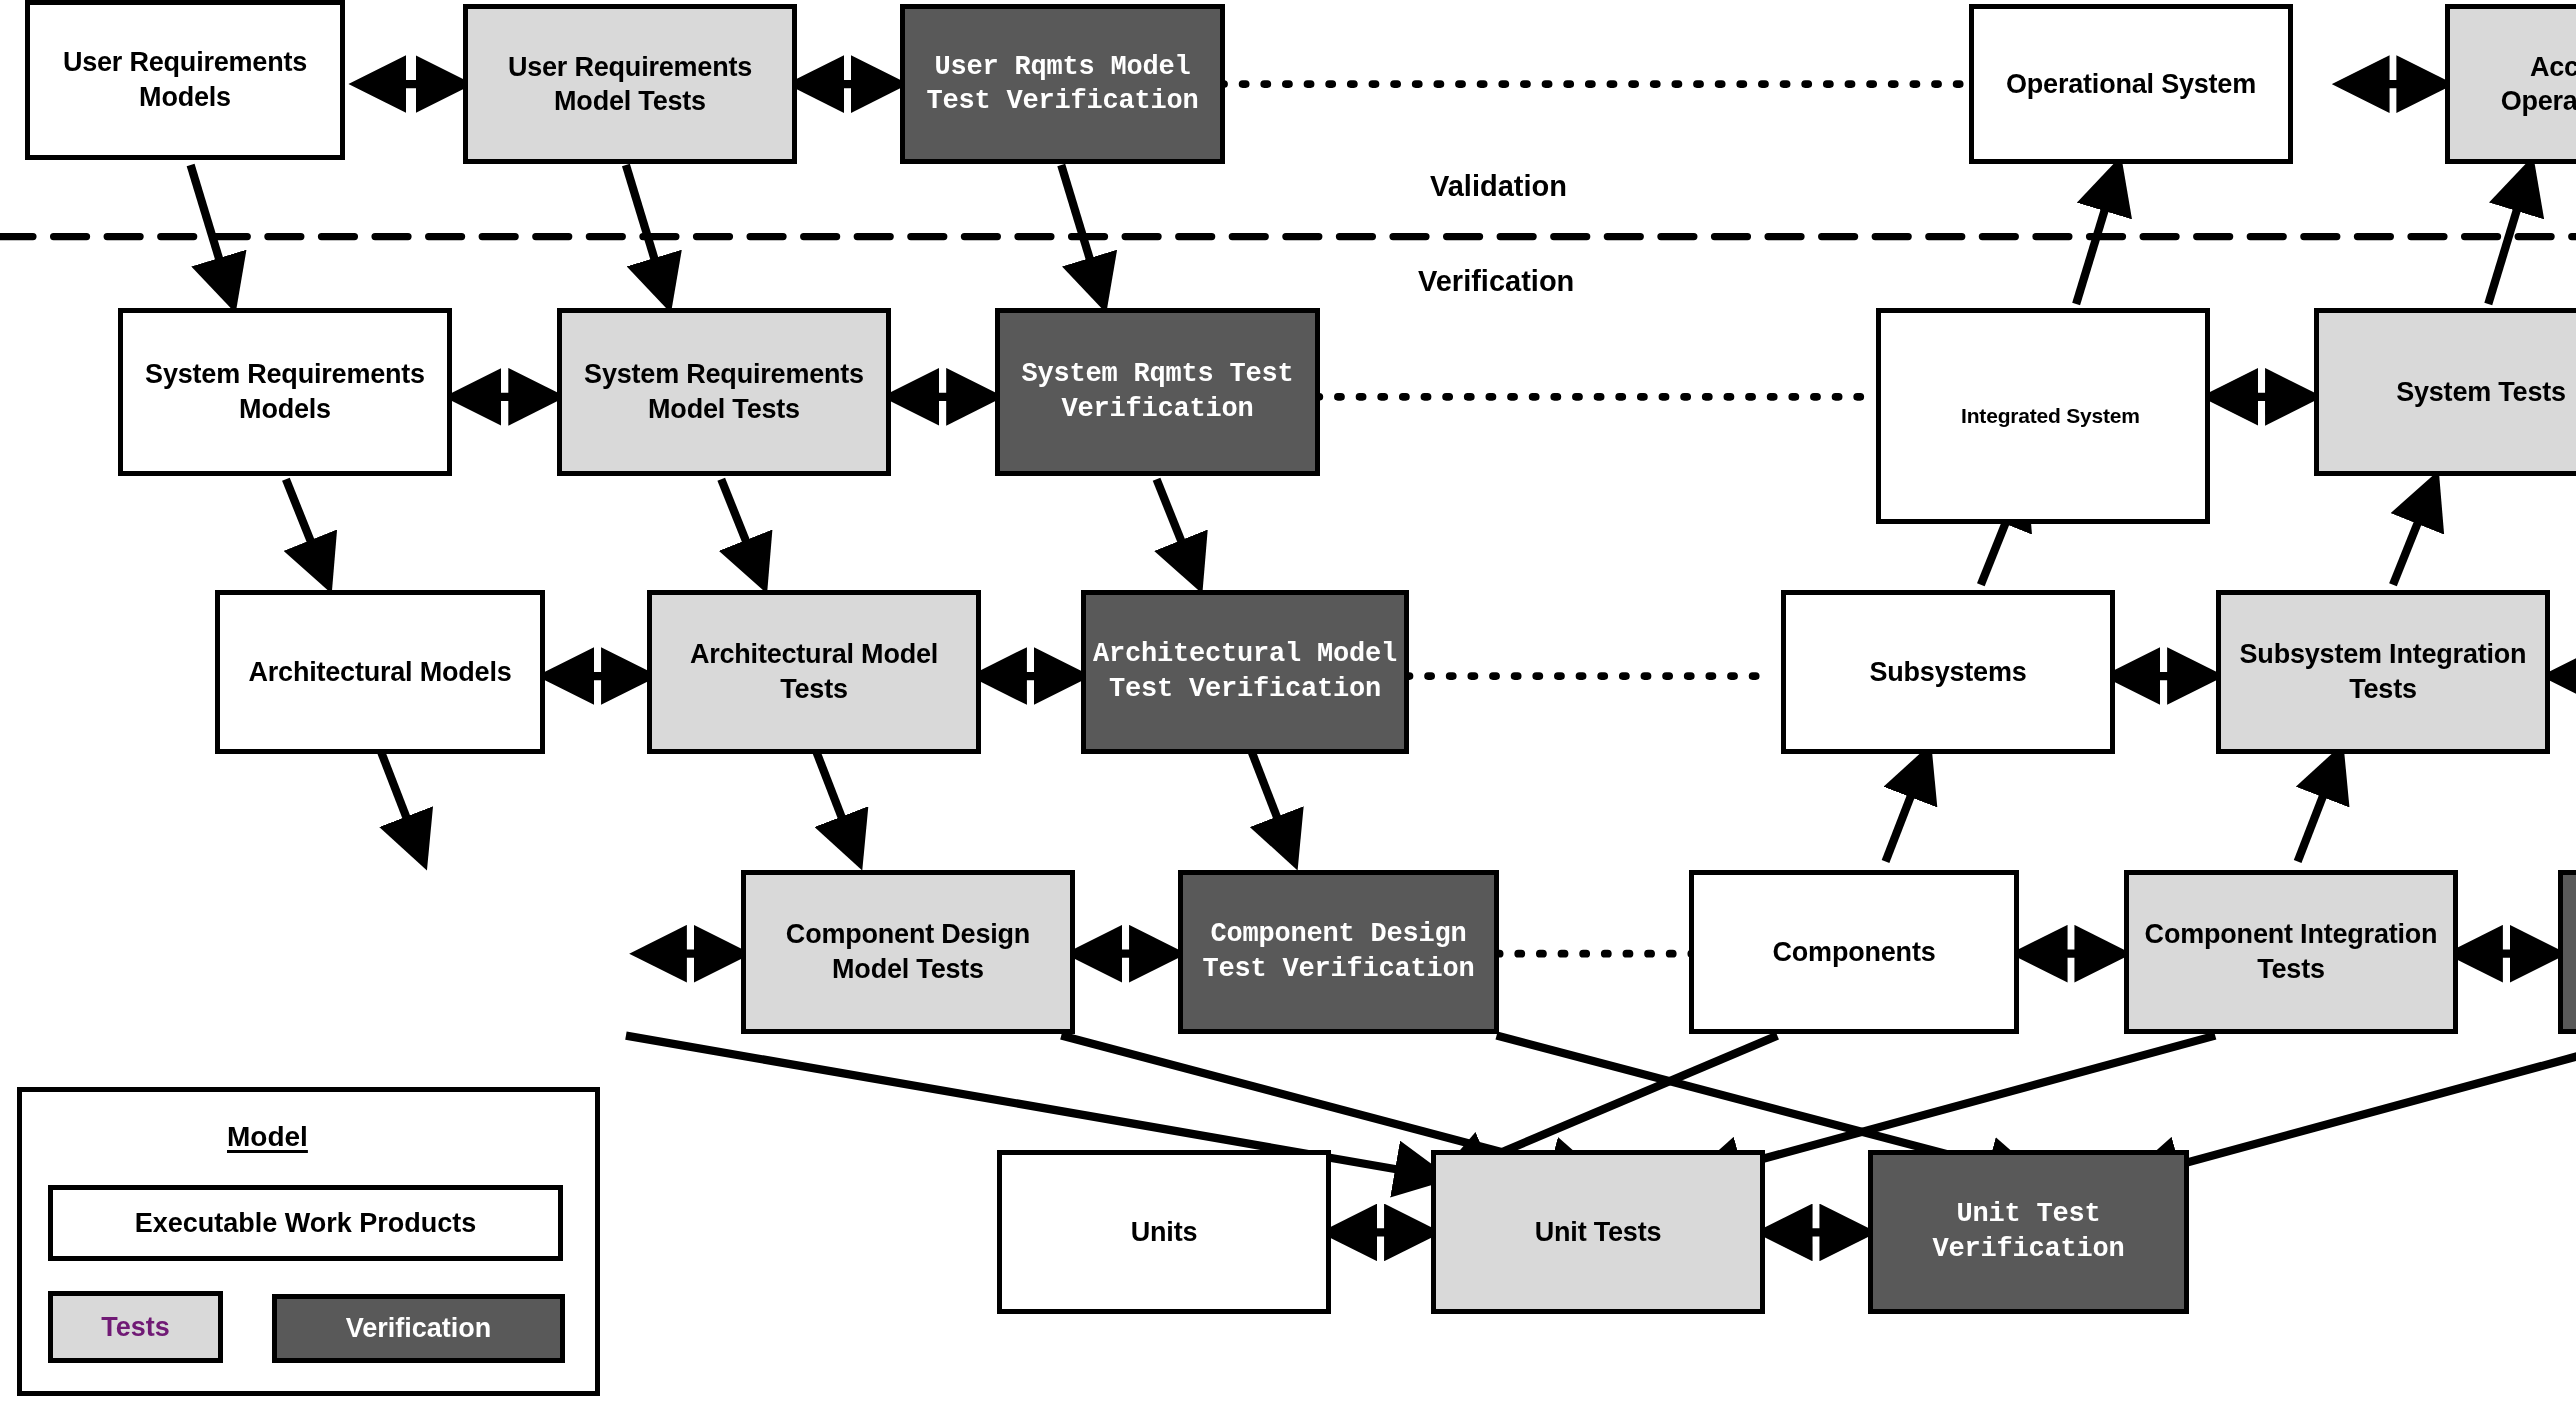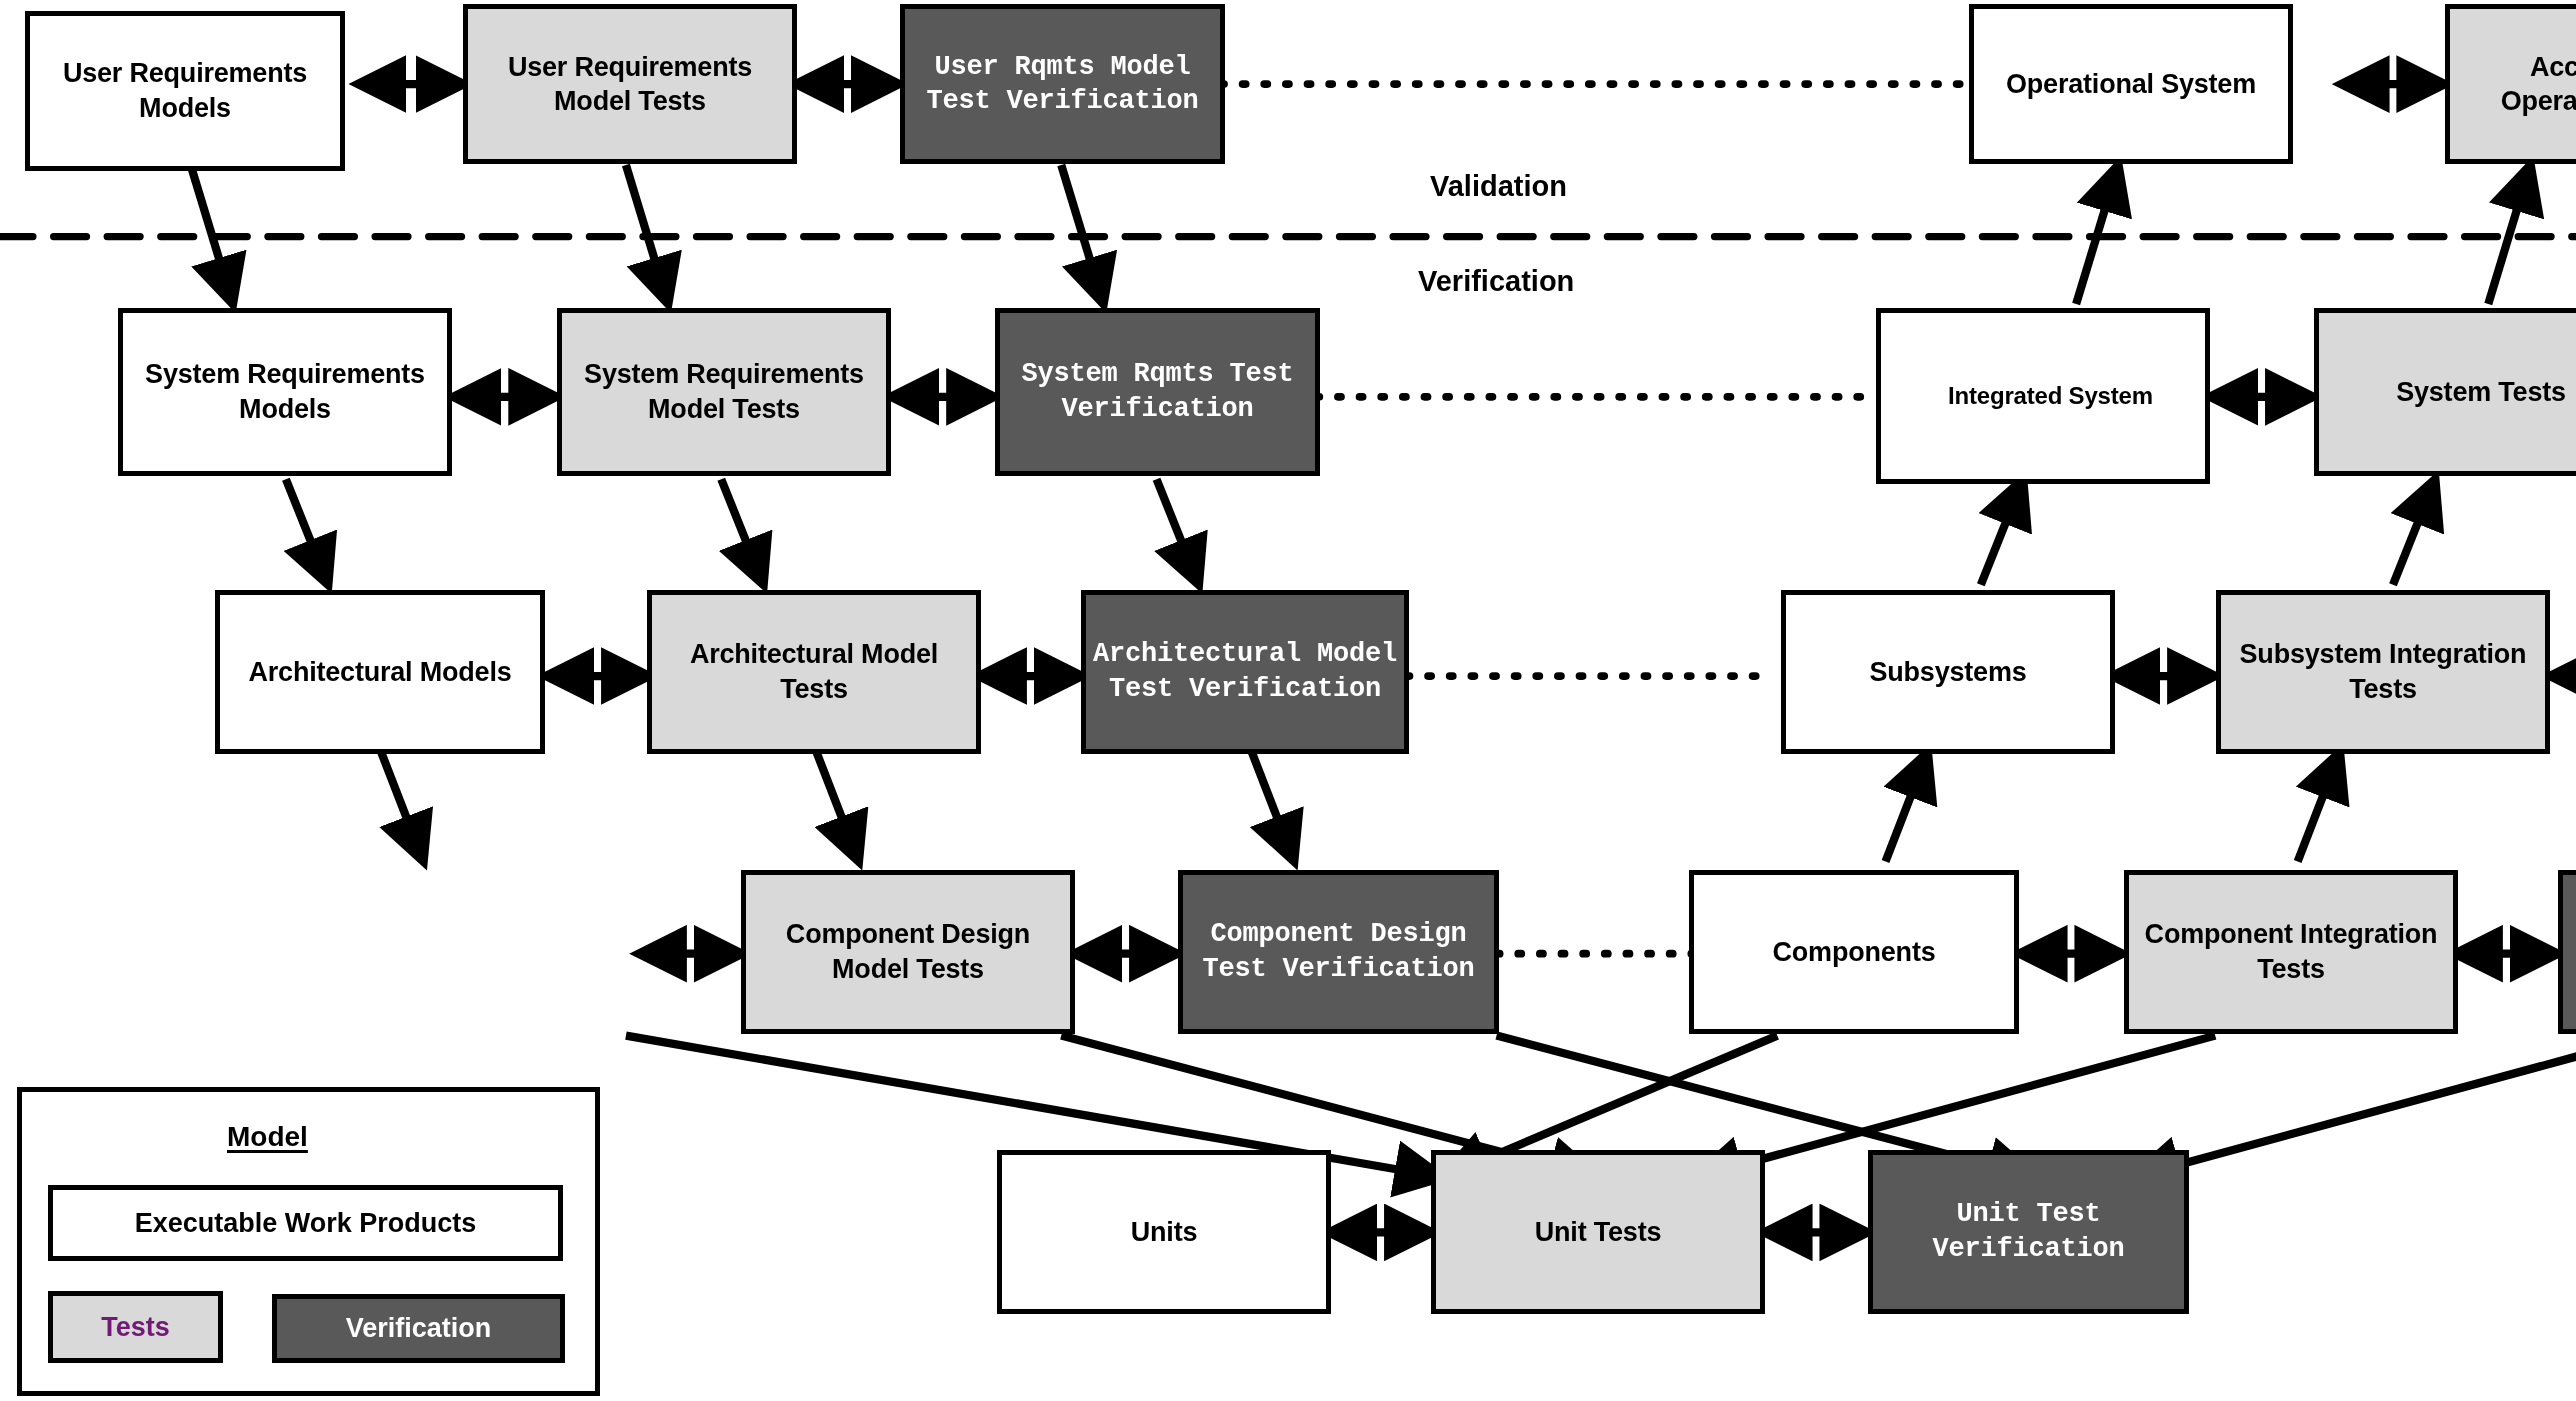--- a/index.html
+++ b/index.html
@@ -161,30 +161,30 @@
     <g stroke="#000" stroke-width="16" fill="none">
       <line x1="2800" y1="2285" x2="3450" y2="2010" marker-start="url(#ah)"></line>
       <line x1="3290" y1="2285" x2="4300" y2="2010" marker-start="url(#ah)"></line>
       <line x1="4140" y1="2285" x2="5150" y2="2010" marker-start="url(#ah)"></line>
     </g>
   </svg>
 
   <div class="band-label" style="left:1430px; top:170px; font-size:29px;">Validation</div>
   <div class="band-label" style="left:1418px; top:265px; font-size:29px;">Verification</div>
 
-  <div class="node k-product" style="left:25px; top:11px; width:320px; height:160px; font-size:27px;">User Requirements Models</div>
+  <div class="node k-product" style="left:25px; top:0; width:320px; height:160px; font-size:27px;">User Requirements Models</div>
   <div class="node k-test" style="left:463px; top:4.1px; width:334px; height:160px; font-size:27px;">User Requirements Model Tests</div>
   <div class="node k-verif" style="left:900px; top:4.1px; width:325px; height:160px; font-size:27px;">User Rqmts Model Test Verification</div>
   <div class="node k-product" style="left:1969px; top:4.1px; width:324px; height:160px; font-size:27px;">Operational System</div>
   <div class="node k-test" style="left:2445px; top:4.1px; width:334px; height:160px; font-size:27px;">Acceptance / Operational Tests</div>
 
   <div class="node k-product" style="left:118px; top:308px; width:334px; height:168px; font-size:27px;">System Requirements Models</div>
   <div class="node k-test" style="left:557px; top:308px; width:334px; height:168px; font-size:27px;">System Requirements Model Tests</div>
   <div class="node k-verif" style="left:995px; top:308px; width:325px; height:168px; font-size:27px;">System Rqmts Test Verification</div>
-  <div class="node k-product" style="left:1876px; top:308px; width:334px; height:176px; font-size:24px;padding-left:19px;">Integrated System</div>
+  <div class="node k-product" style="left:1876px; top:308px; width:334px; height:216px; font-size:21px;padding-left:19px;">Integrated System</div>
   <div class="node k-test" style="left:2314px; top:308px; width:334px; height:168px; font-size:27px;">System Tests</div>
 
   <div class="node k-product" style="left:215px; top:590px; width:330px; height:164px; font-size:27px;">Architectural Models</div>
   <div class="node k-test" style="left:647px; top:590px; width:334px; height:164px; font-size:27px;">Architectural Model Tests</div>
   <div class="node k-verif" style="left:1081px; top:590px; width:328px; height:164px; font-size:27px;">Architectural Model Test Verification</div>
   <div class="node k-product" style="left:1781px; top:590px; width:334px; height:164px; font-size:27px;">Subsystems</div>
   <div class="node k-test" style="left:2216px; top:590px; width:334px; height:164px; font-size:27px;">Subsystem Integration Tests</div>
 
   <div class="node k-test" style="left:741px; top:870px; width:334px; height:164px; font-size:27px;">Component Design Model Tests</div>
   <div class="node k-verif" style="left:1178px; top:870px; width:321px; height:164px; font-size:27px;">Component Design Test Verification</div>

